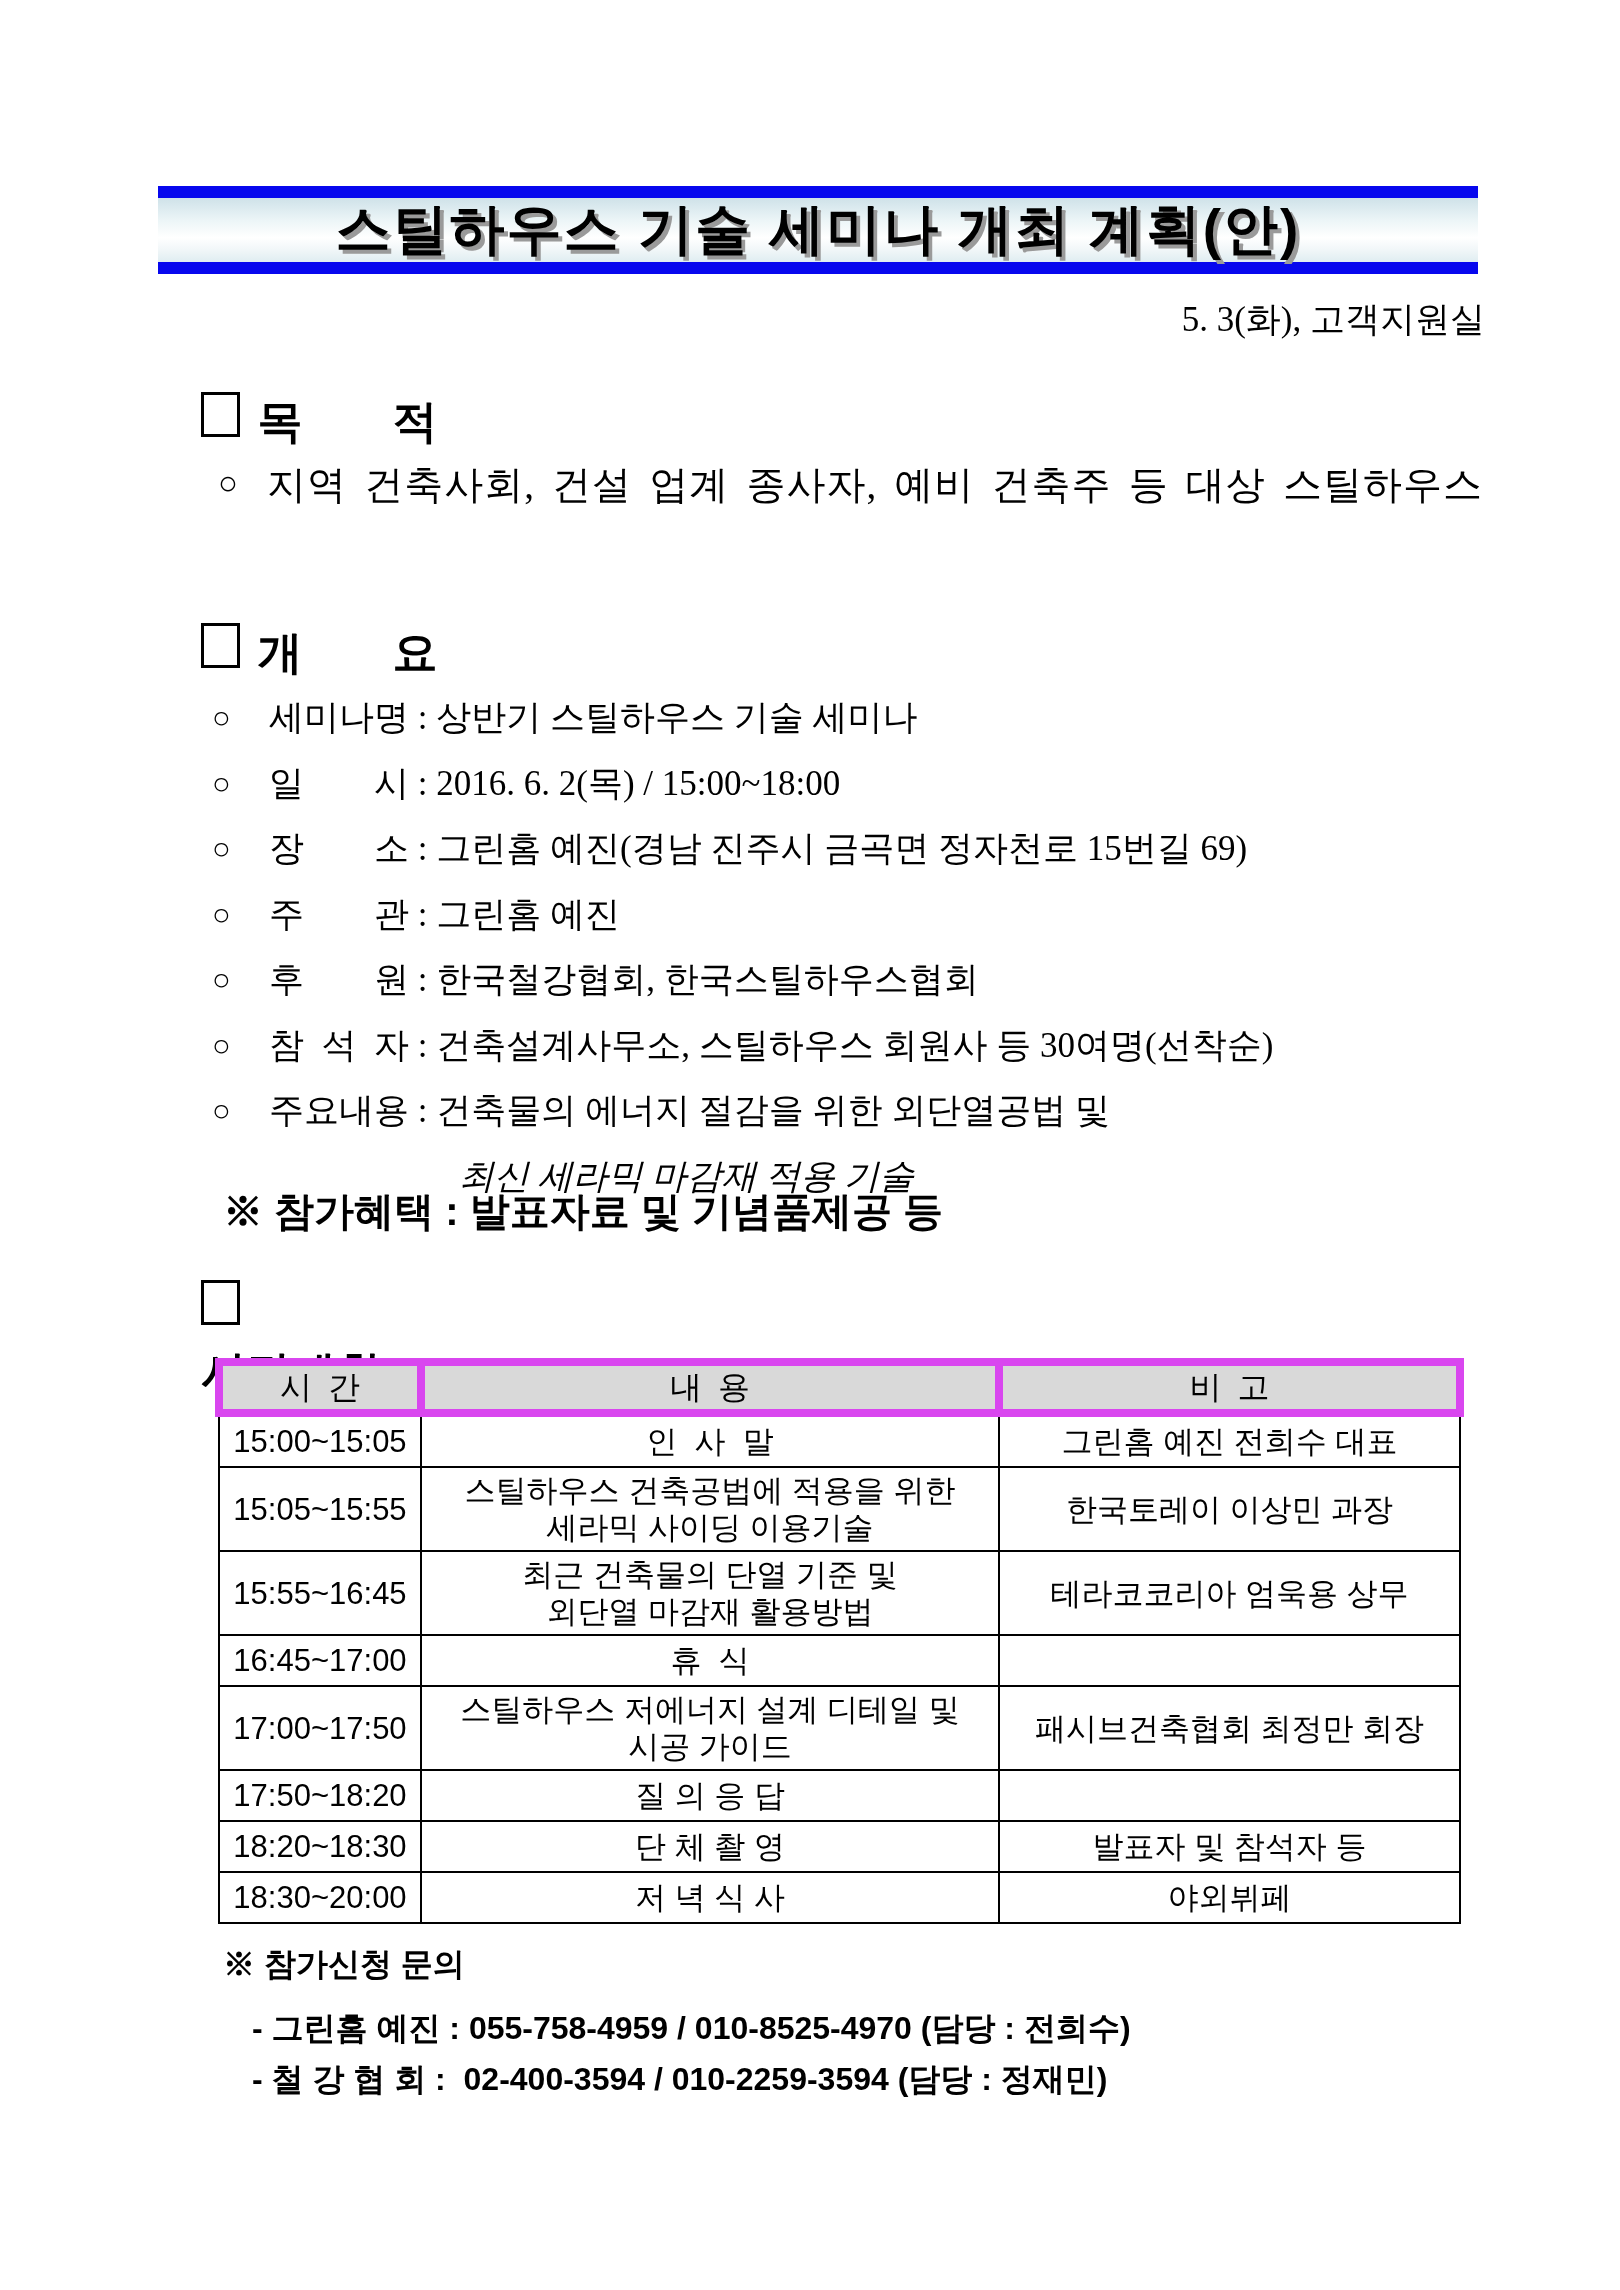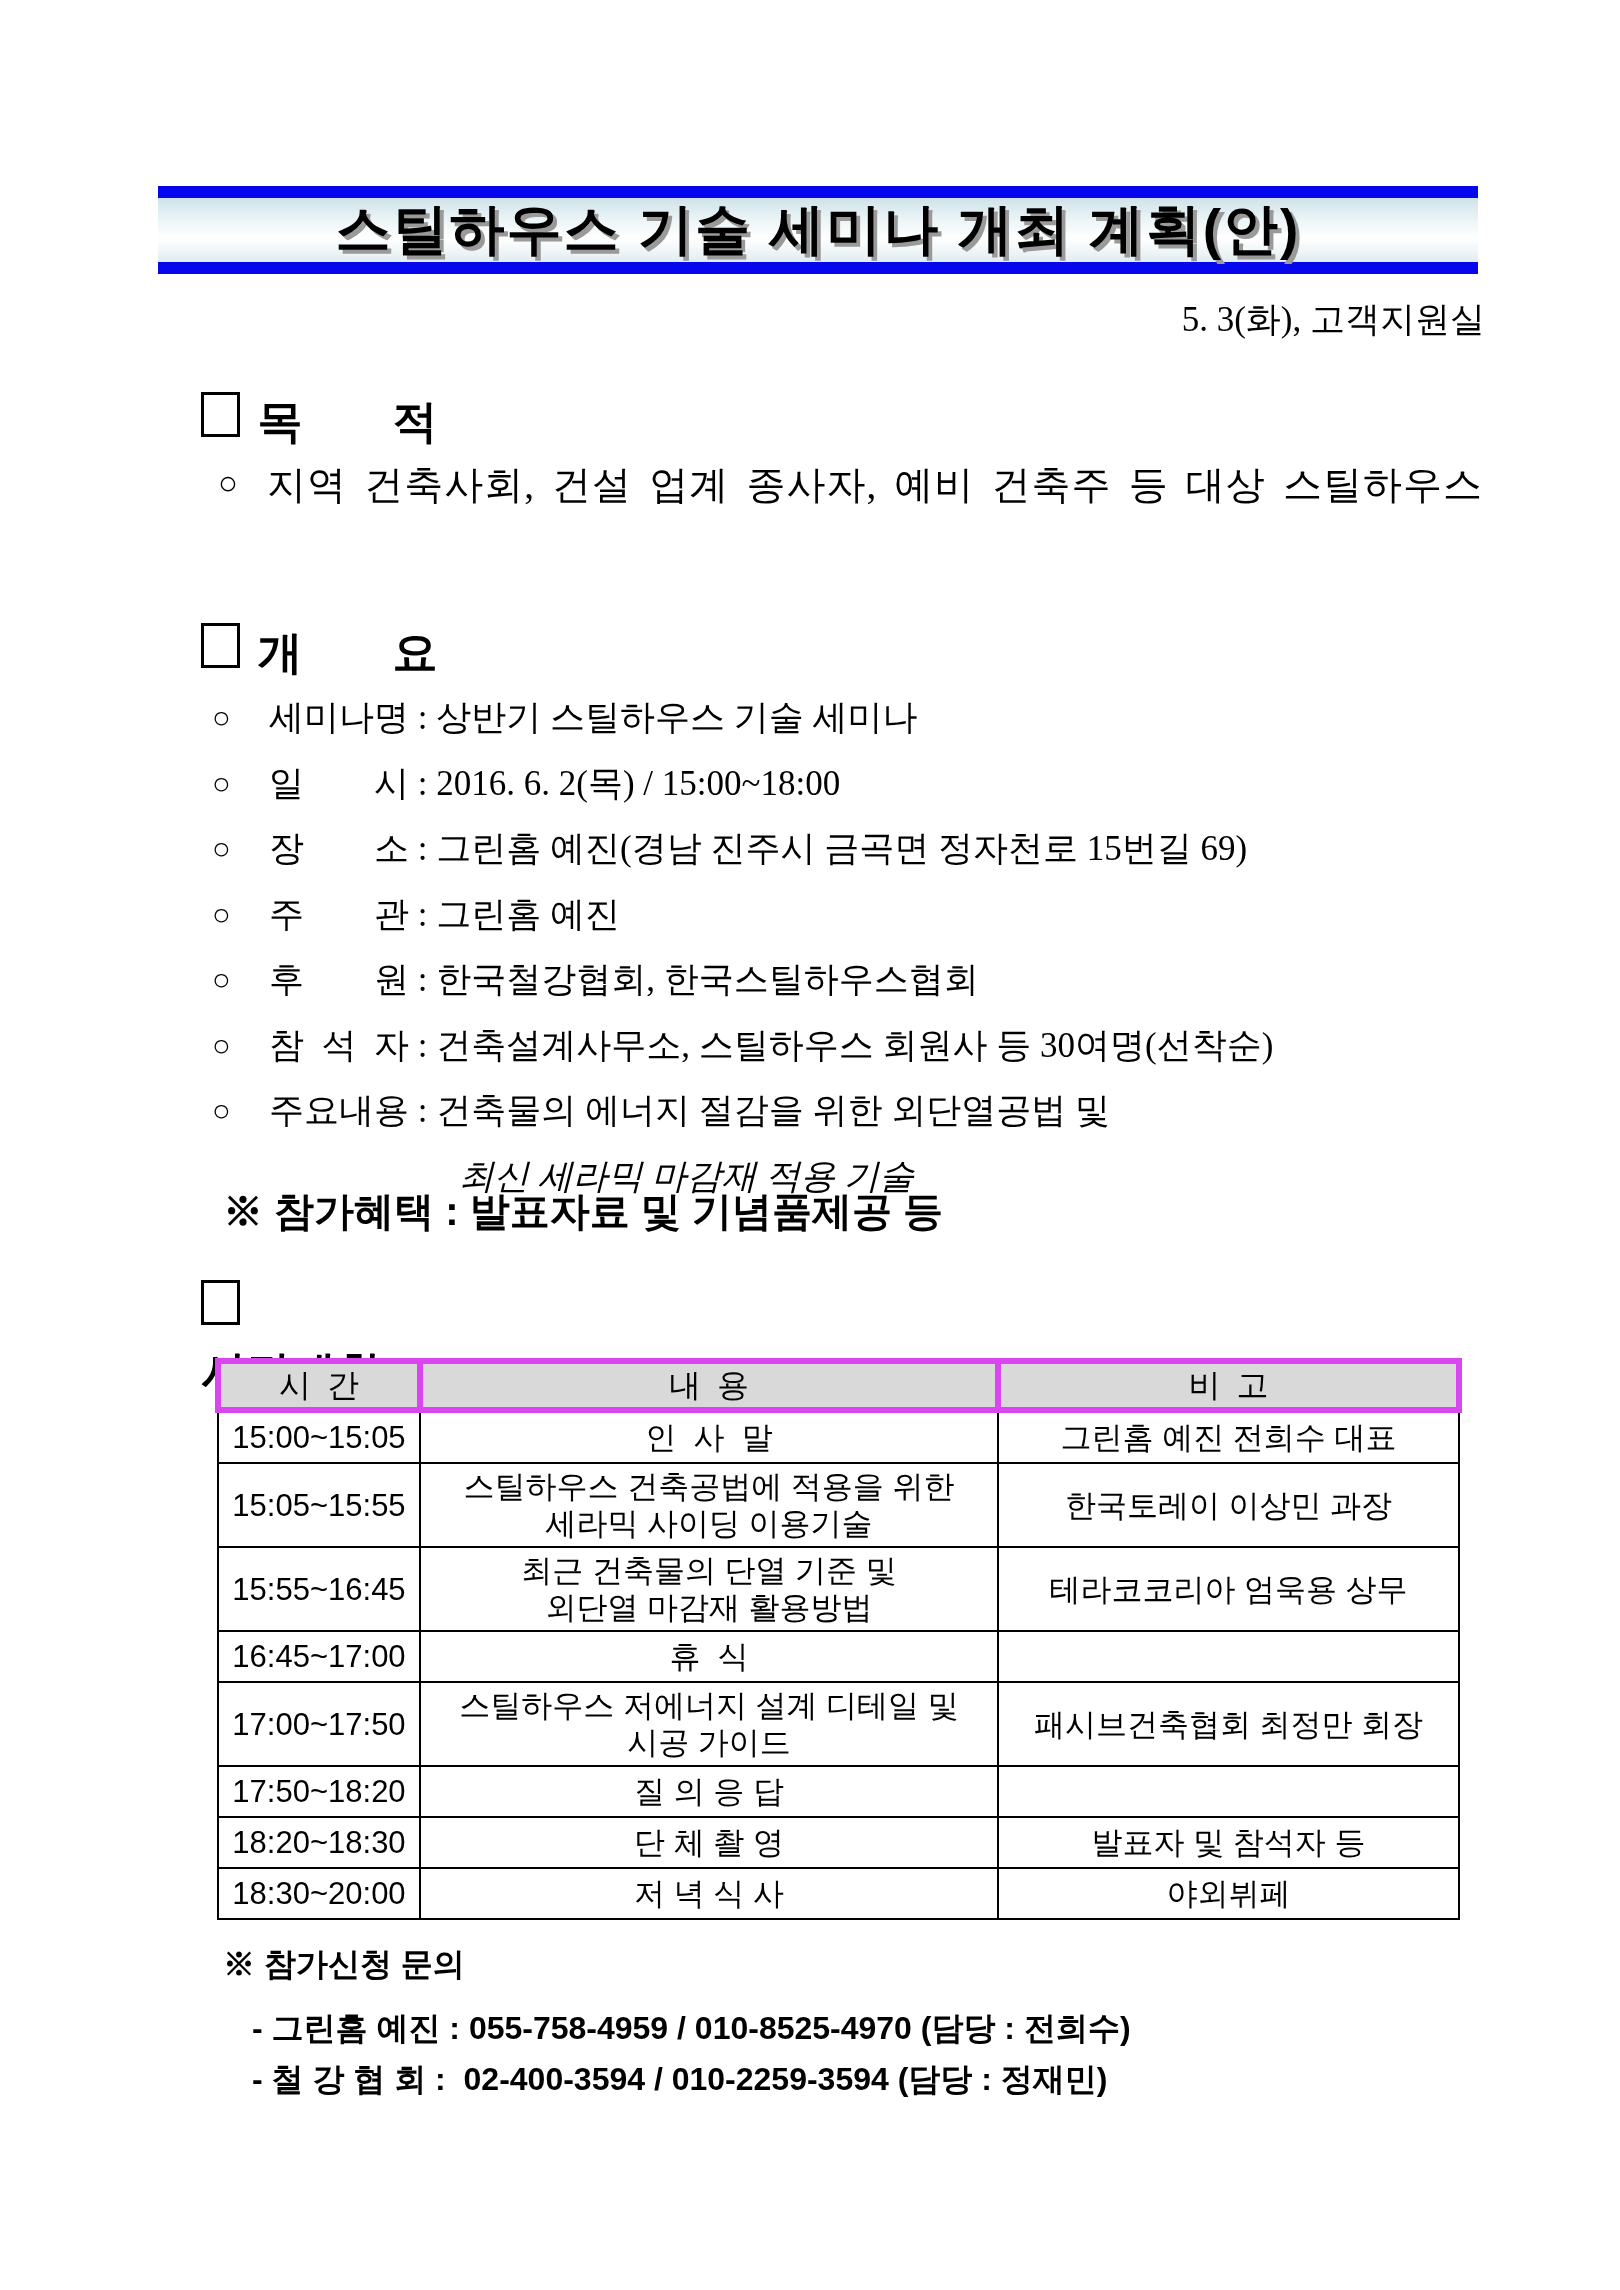--- a/index.html
+++ b/index.html
@@ -49,21 +49,21 @@
     font-family:"Liberation Sans", sans-serif; font-weight:bold; font-size:40px;
   }
   
   .sched-table {
     position:absolute; left:215px; top:1358px; width:1241px;
     border-collapse:collapse; table-layout:fixed; border:2.9px solid #000;
     font-family:"Liberation Sans", sans-serif;
   }
   .sched-table th {
     background:#d9d9d9; font-weight:normal; font-size:32px; line-height:35px;
-    border:6px solid #d946ef; height:43px; padding:0; white-space:pre; text-align:center;
+    border:8px solid #d946ef; height:43px; padding:0; white-space:pre; text-align:center;
   }
   .sched-table td {
     border:2px solid #000; font-size:31px; line-height:37px;
     text-align:center; vertical-align:middle; padding:2px 7.8px;margin-left:32px;
   }
   .sched-table td span { white-space:pre-wrap; }
   tr.single td { height:45px; }
   tr.double td { height:78px; }
   
   .contact {

